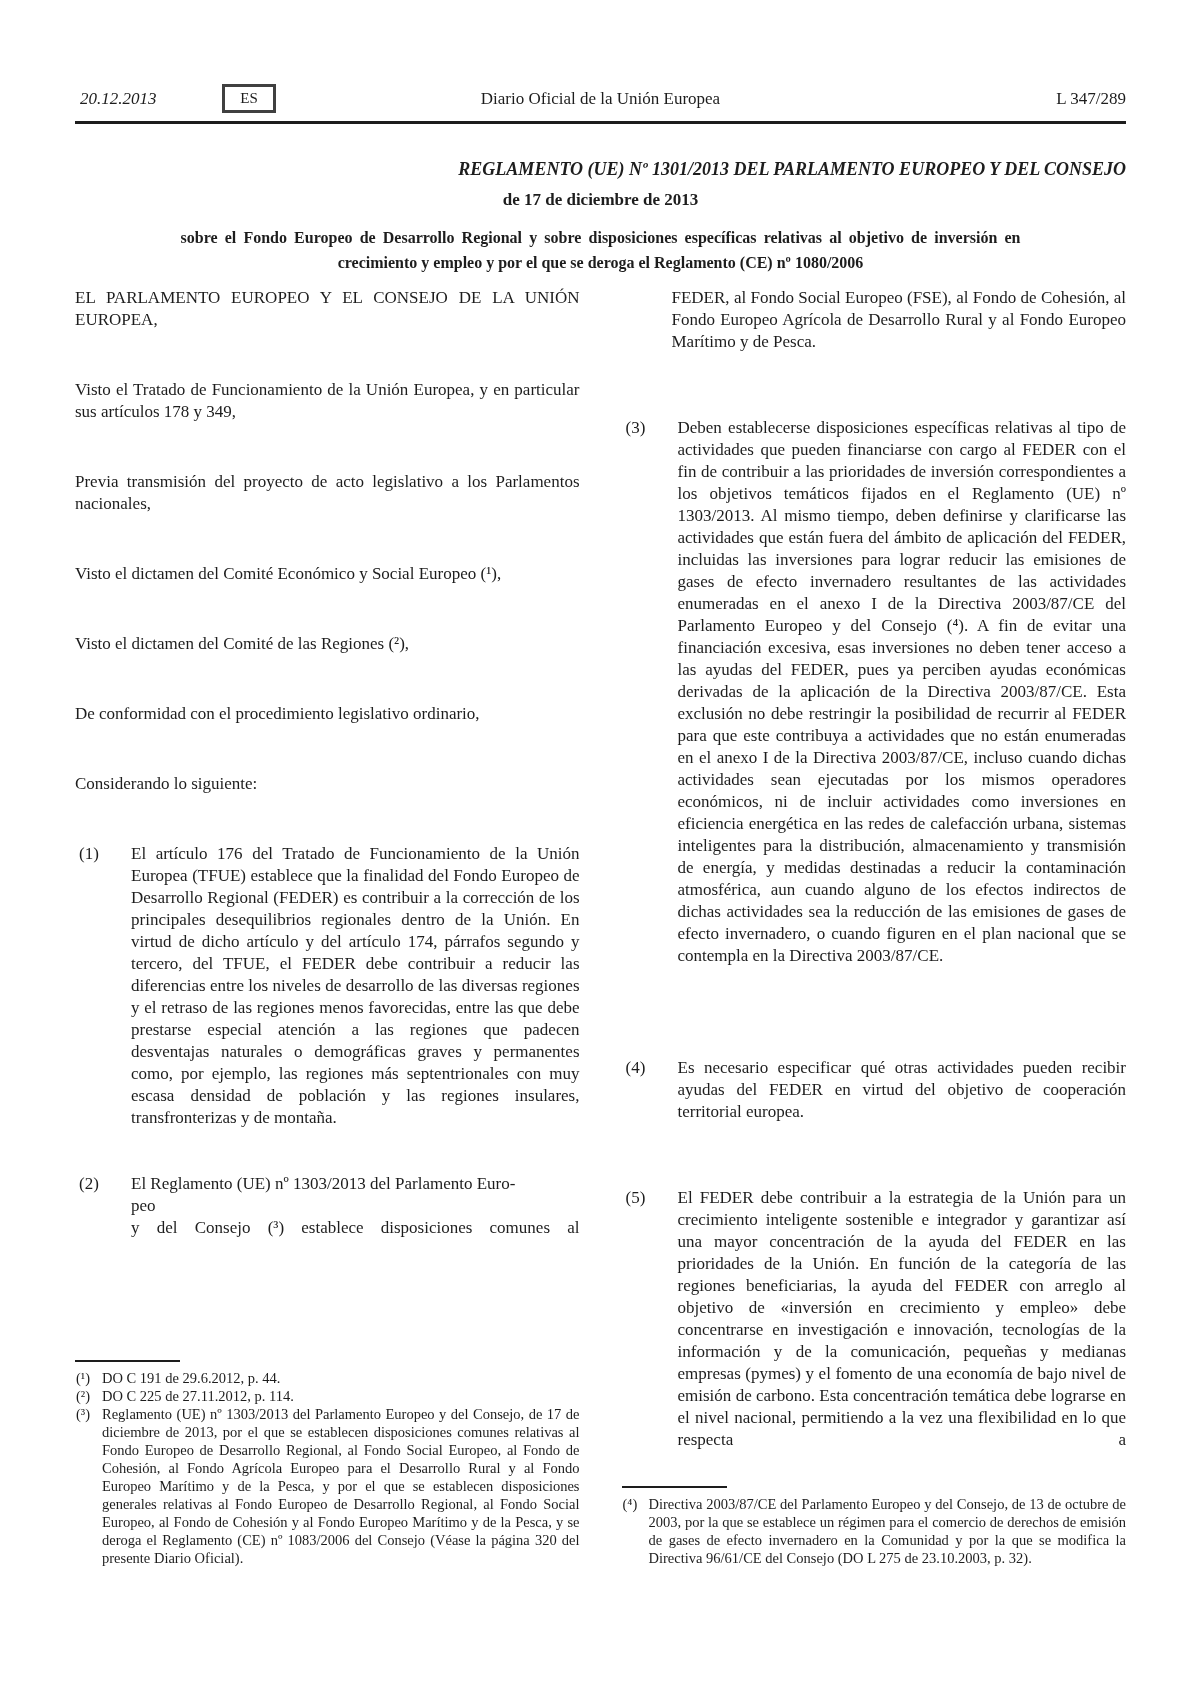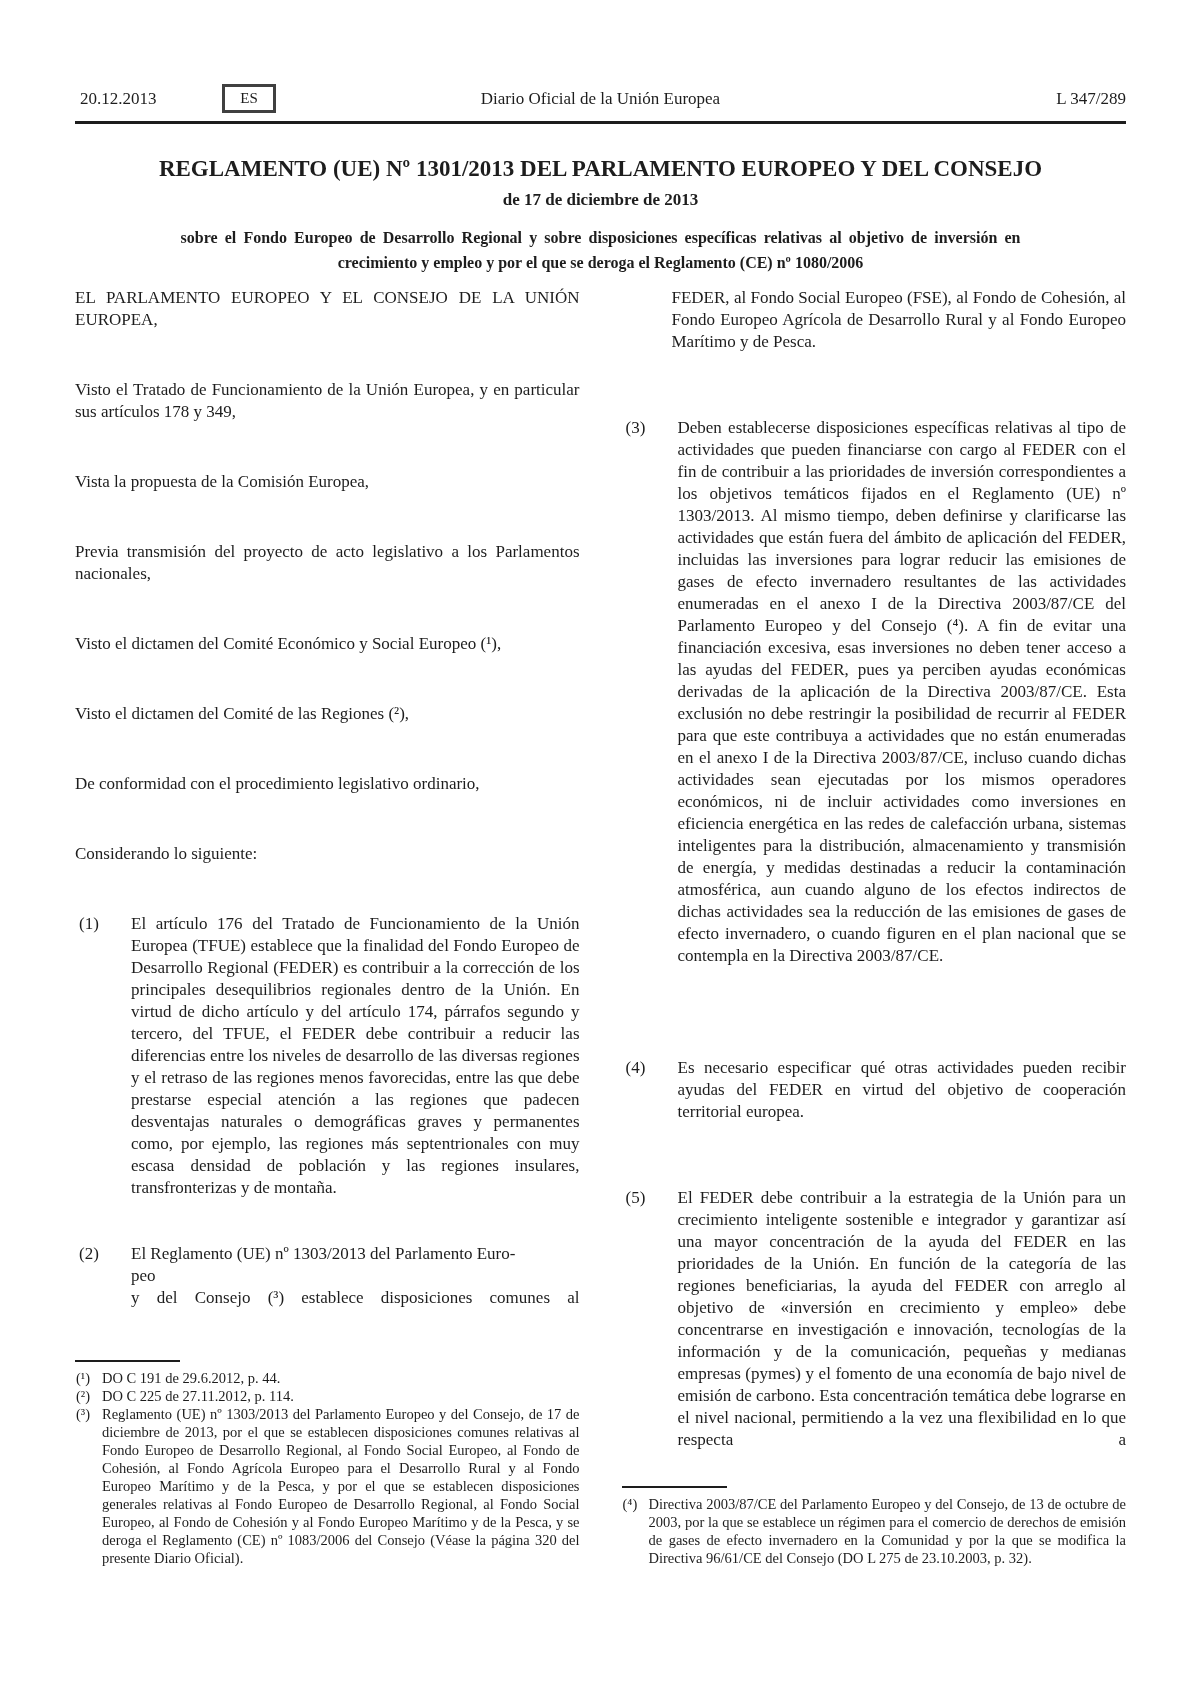--- a/index.html
+++ b/index.html
@@ -25,20 +25,21 @@
   .header {
     position: relative;
     height: 30px;
     font-size: 17px;
     line-height: 30px;
   }
   .header .date {
     position: absolute;
     left: 5px;
     top: 0;
+    font-style: italic;
   }
   .lang-box {
     position: absolute;
     left: 147px;
     top: 0;
     box-sizing: border-box;
     width: 54px;
     height: 29px;
     border: 3px solid #404040;
     text-align: center;
@@ -57,24 +58,25 @@
     right: 0;
     top: 0;
   }
   .rule {
     margin-top: 7px;
     border-top: 3px solid #1d1d1d;
   }
   
   .title-line1 {
     margin: 34px 0 0 0;
-    text-align: center;
-    font-size: 23px;
+    text-align: right;
+    font-size: 18px;
     font-weight: 700;
     line-height: 22px;
+    font-style: italic;
   }
   .title-date {
     margin: 9px 0 12px 0;
     text-align: center;
     font-size: 17px;
     font-weight: 700;
     line-height: 22px;
   }
   .title-subject {
     width: 840px;
@@ -165,21 +167,20 @@
   <div class="title-line1">REGLAMENTO (UE) Nº 1301/2013 DEL PARLAMENTO EUROPEO Y DEL CONSEJO</div>
   <div class="title-date">de 17 de diciembre de 2013</div>
   <div class="title-subject">sobre el Fondo Europeo de Desarrollo Regional y sobre disposiciones específicas relativas al objetivo de inversión en crecimiento y empleo y por el que se deroga el Reglamento (CE) nº 1080/2006</div>
 
   <div class="columns">
 
     <div class="col">
       <div>
           <p class="para">EL PARLAMENTO EUROPEO Y EL CONSEJO DE LA UNIÓN EUROPEA,</p>
           <p class="para">Visto el Tratado de Funcionamiento de la Unión Europea, y en particular sus artículos 178 y 349,</p>
-          <p class="para">Vista la propuesta de la Comisión Europea,</p>
           <p class="para">Previa transmisión del proyecto de acto legislativo a los Parlamentos nacionales,</p>
           <p class="para">Visto el dictamen del Comité Económico y Social Europeo (¹),</p>
           <p class="para">Visto el dictamen del Comité de las Regiones (²),</p>
           <p class="para">De conformidad con el procedimiento legislativo ordinario,</p>
           <p class="para">Considerando lo siguiente:</p>
         </div>
       <div>
           <div class="recital"><span class="num">(1)</span><span>El artículo 176 del Tratado de Funcionamiento de la Unión Europea (TFUE) establece que la finalidad del Fondo Europeo de Desarrollo Regional (FEDER) es contribuir a la corrección de los principales desequilibrios regionales dentro de la Unión. En virtud de dicho artículo y del artículo 174, párrafos segundo y tercero, del TFUE, el FEDER debe contribuir a reducir las diferencias entre los niveles de desarrollo de las diversas regiones y el retraso de las regiones menos favorecidas, entre las que debe prestarse especial atención a las regiones que padecen desventajas naturales o demográficas graves y permanentes como, por ejemplo, las regiones más septentrionales con muy escasa densidad de población y las regiones insulares, transfronterizas y de montaña.</span></div>
           <div class="recital">
             <span class="num">(2)</span>

